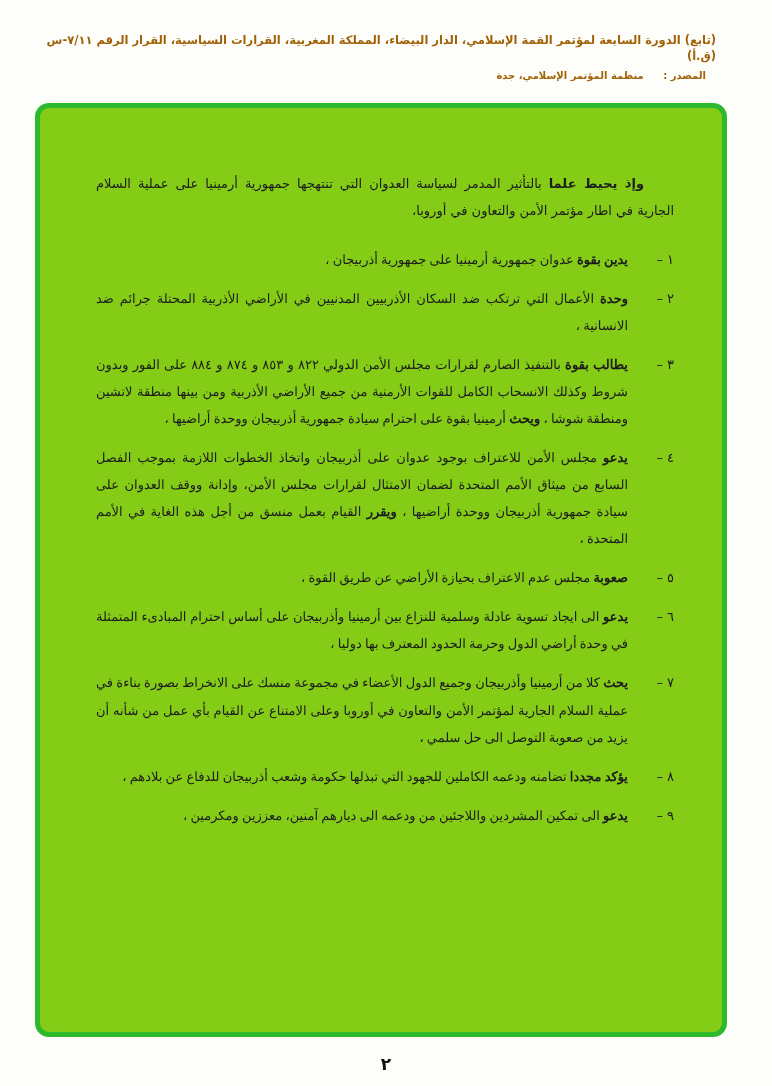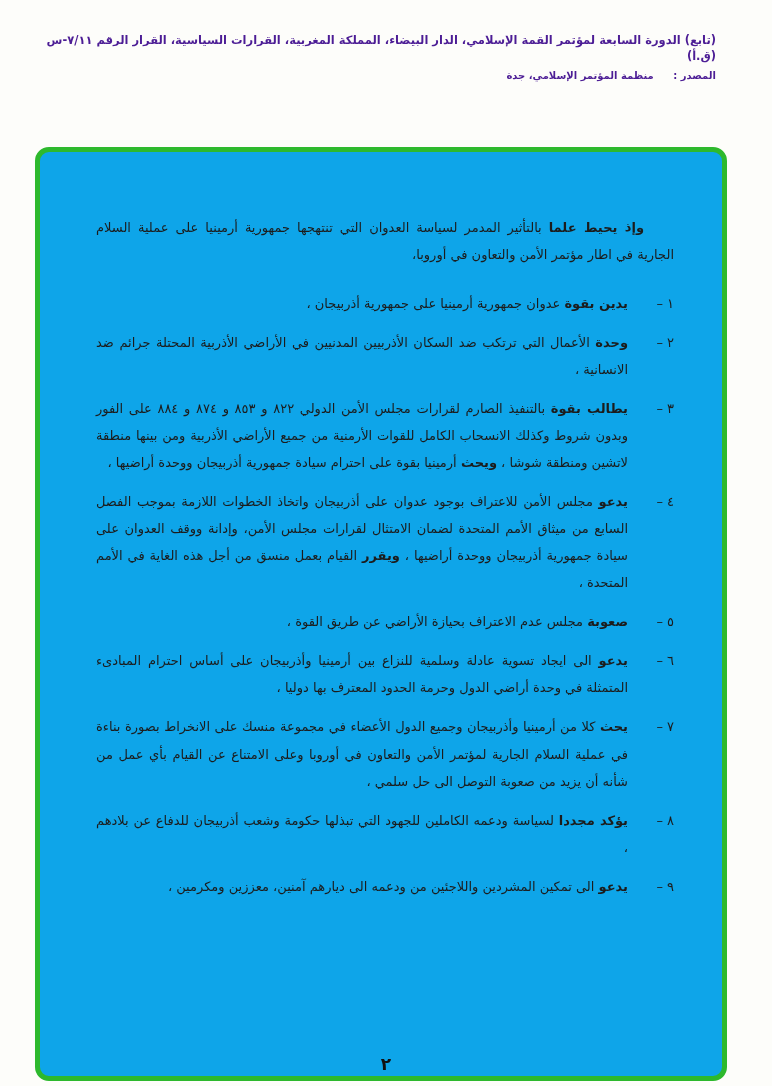--- a/index.html
+++ b/index.html
@@ -6,41 +6,40 @@
   body{
     width:772px;height:1086px;
     background:#ffffff;
     font-family:"DejaVu Sans", sans-serif;
     position:relative;
     overflow:hidden;
   }
   .page{position:absolute;inset:0;background:#fdfdfa;direction:rtl;}
 
   
-  .header{position:absolute;top:32px;right:56px;left:40px;text-align:right;color:#4c1d95;}
+  .header{position:absolute;top:32px;right:56px;left:40px;text-align:right;color:#a16207;}
   .header-line1{font-size:11.5px;font-weight:bold;line-height:1.4;}
-  .header-line2{font-size:10px;font-weight:bold;margin-top:6px;}
+  .header-line2{font-size:10px;font-weight:bold;margin-top:6px;margin-right:10px;}
   .header-line2 .src-label{margin-left:16px;}
 
   
   .scan-frame{
     position:absolute;top:103px;right:45px;width:682px;height:924px;
-    border:5px solid #2db92d;border-radius:14px;background:#0ea5e9;
+    border:5px solid #2db92d;border-radius:14px;background:#84cc16;
     overflow:hidden;
-    margin-top:44px;
   }
   .scan-content{
     padding:62px 48px 0 56px;
     font-size:13px;color:#1c1c1c;line-height:2.08;text-align:justify;
   }
   .preamble{margin:0 0 22px 0;text-indent:30px;}
   .items{margin:0;}
   .item{display:flex;margin-bottom:12px;}
   .item-num{flex:0 0 46px;white-space:nowrap;}
-  .item-text{flex:1;margin:0;}
+  .item-text{flex:1;margin:0;font-family:Liberation Serif, serif;}
   b,strong{font-weight:bold;}
 
   
   .footer{position:absolute;bottom:12px;left:0;right:0;text-align:center;}
   .page-number{font-size:17px;font-weight:bold;color:#111;}
 </style>
 </head>
 <body>
 
 <div class="page">
@@ -90,21 +89,21 @@
           <p class="item-text"><strong>يدعو</strong> <span>الى ايجاد تسوية عادلة وسلمية للنزاع بين أرمينيا وأذربيجان على أساس احترام المبادىء المتمثلة في وحدة أراضي الدول وحرمة الحدود المعترف بها دوليا ،</span></p>
         </div>
 
         <div class="item">
           <span class="item-num">٧ –</span>
           <p class="item-text"><strong>يحث</strong> <span>كلا من أرمينيا وأذربيجان وجميع الدول الأعضاء في مجموعة منسك على الانخراط بصورة بناءة في عملية السلام الجارية لمؤتمر الأمن والتعاون في أوروبا وعلى الامتناع عن القيام بأي عمل من شأنه أن يزيد من صعوبة التوصل الى حل سلمي ،</span></p>
         </div>
 
         <div class="item">
           <span class="item-num">٨ –</span>
-          <p class="item-text"><strong>يؤكد مجددا</strong> <span>لسياسة ودعمه الكاملين للجهود التي تبذلها حكومة وشعب أذربيجان للدفاع عن بلادهم ،</span></p>
+          <p class="item-text"><strong>يؤكد مجددا</strong> <span>تضامنه ودعمه الكاملين للجهود التي تبذلها حكومة وشعب أذربيجان للدفاع عن بلادهم ،</span></p>
         </div>
 
         <div class="item">
           <span class="item-num">٩ –</span>
           <p class="item-text"><strong>يدعو</strong> <span>الى تمكين المشردين واللاجئين من ودعمه الى ديارهم آمنين، معززين ومكرمين ،</span></p>
         </div>
 
       </div>
     </div>
   </div>

